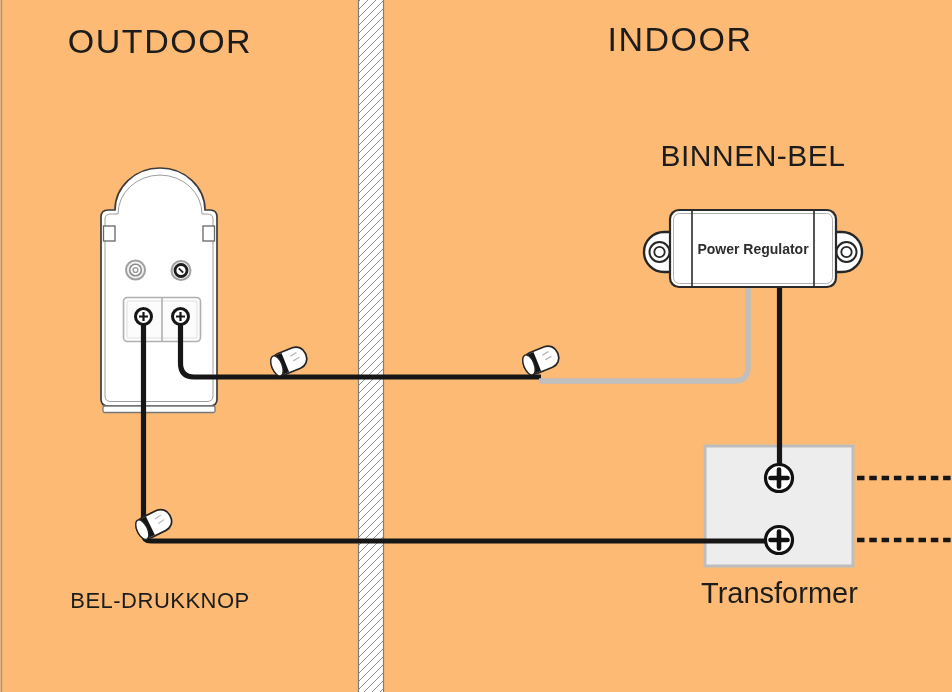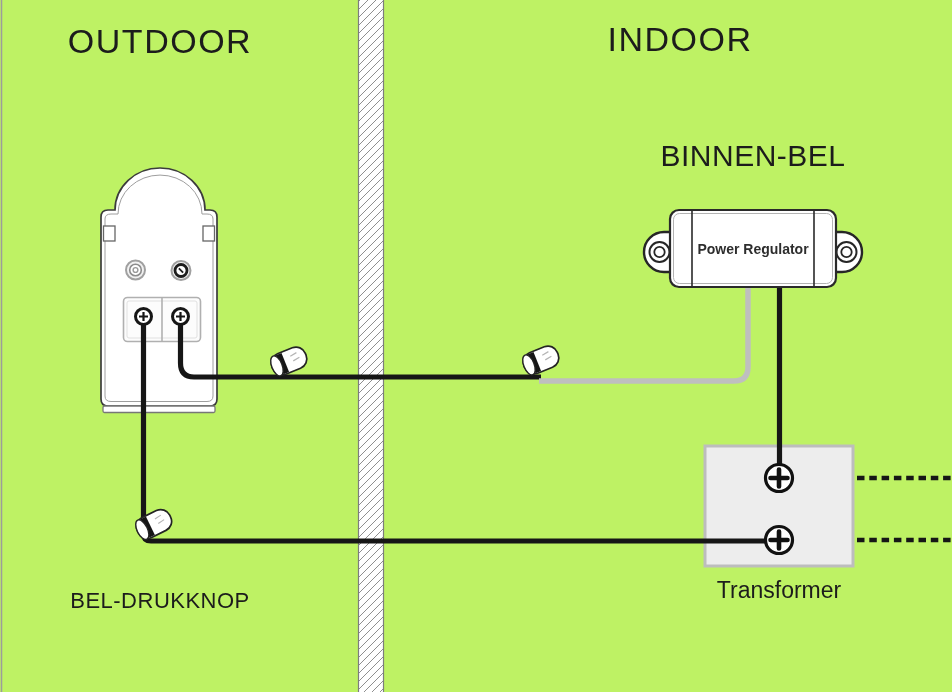--- a/index.html
+++ b/index.html
@@ -1,36 +1,36 @@
 <!DOCTYPE html>
 <html><head>
 <meta charset="utf-8">
 <style>
   html,body{margin:0;padding:0;background:#ffffff;}
   #stage{
     position:relative;
     width:952px;height:692px;
-    background:#bef264;
+    background:#fdba74;
     overflow:hidden;
     font-family:"Liberation Sans",sans-serif;
   }
   #diagram-svg{position:absolute;left:0;top:0;}
   .lbl{
     position:absolute;
     color:#1c1c1c;
     text-align:center;
     line-height:1.05;
     white-space:nowrap;
     user-select:none;
   }
   .lbl-outdoor   {left:52px;  top:24px;  width:216px; font-size:34px; letter-spacing:1.5px;}
   .lbl-indoor    {left:588px; top:22px;  width:184px; font-size:34px; letter-spacing:1.5px;}
   .lbl-binnenbel {left:646px; top:140px; width:214px; font-size:30px; letter-spacing:0.5px;}
   .lbl-beldrukknop{left:26px; top:589px; width:268px; font-size:22px; letter-spacing:0.5px;}
-  .lbl-transformer{left:701px;top:578px; width:156px; font-size:23px;}
+  .lbl-transformer{left:701px;top:578px; width:156px; font-size:29px;}
   .lbl-powerregulator{left:688px;top:242px;width:130px;font-size:14px;font-weight:600;color:#2e2e2e;}
 </style>
 </head>
 <body>
 
 <div id="stage">
 
   <svg id="diagram-svg" width="952" height="692" viewBox="0 0 952 692">
 
     <defs>

